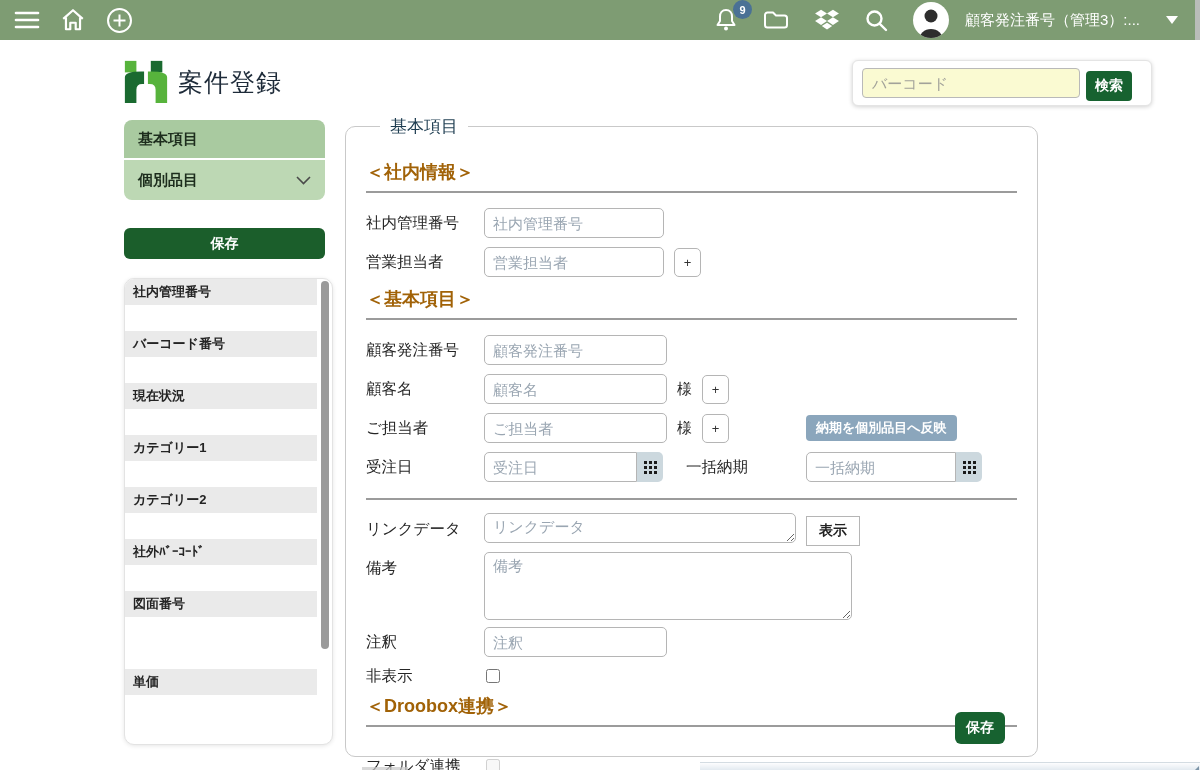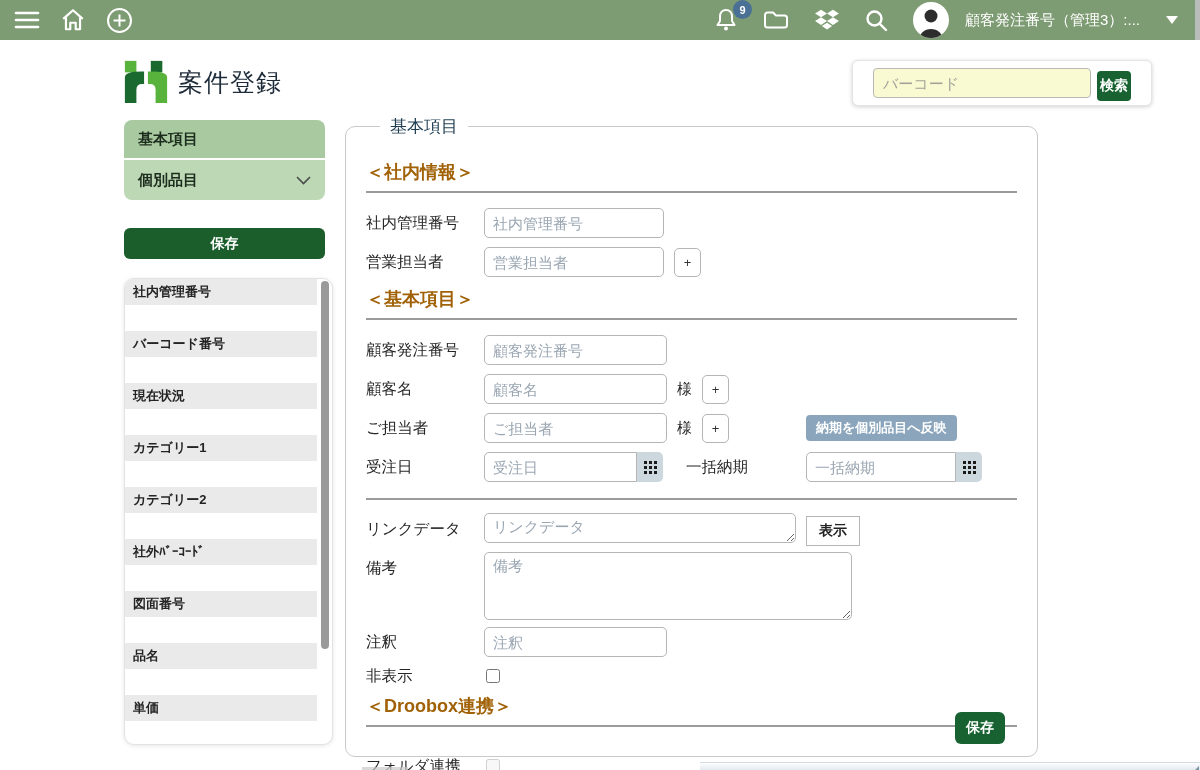--- a/index.html
+++ b/index.html
@@ -33,21 +33,21 @@
   }
 
   
   .app-logo { position: absolute; left: 122px; top: 58px; width: 48px; height: 48px; }
   .page-title { position: absolute; left: 178px; top: 66px; font-size: 25px; font-weight: normal; color: #1e2b39; letter-spacing: 1px; }
 
   .barcode-card {
     position: absolute; left: 852px; top: 60px; width: 300px; height: 46px;
     background: #fff; border: 1px solid #e4e4e4; border-radius: 6px;
     box-shadow: 0 1px 4px rgba(0,0,0,.18);
-    display: flex; align-items: center; padding: 20px;
+    display: flex; align-items: center; padding: 9px;
   }
   .barcode-input {
     width: 218px; height: 30px; background: #fafad2; border: 1px solid #b9b9b9;
     border-radius: 4px; padding: 0 9px; font-size: 15px; color: #333;
     font-family: inherit; outline: none;
   }
   .barcode-input::placeholder { color: #a2a29a; }
   .barcode-search-btn {
     margin-left: 6px; width: 46px; height: 30px; background: #176230; color: #fff;
     font-size: 14px; font-weight: bold; border: none; border-radius: 4px; cursor: pointer;
@@ -283,21 +283,20 @@
   <div class="fp-label">現在状況</div>
     <div class="fp-gap"></div>
   <div class="fp-label">カテゴリー1</div>
     <div class="fp-gap"></div>
   <div class="fp-label">カテゴリー2</div>
     <div class="fp-gap"></div>
   <div class="fp-label">社外ﾊﾞｰｺｰﾄﾞ</div>
     <div class="fp-gap"></div>
   <div class="fp-label">図面番号</div>
     <div class="fp-gap"></div>
-  <div class="fp-label">品名</div>
     <div class="fp-gap"></div>
   <div class="fp-label">単価</div>
     <div class="fp-gap"></div>
   <div class="fp-scrollbar"></div>
 </div>
 
 <fieldset class="main-form">
   <legend>基本項目</legend>
 
   <div class="sec-heading first">＜社内情報＞</div>

